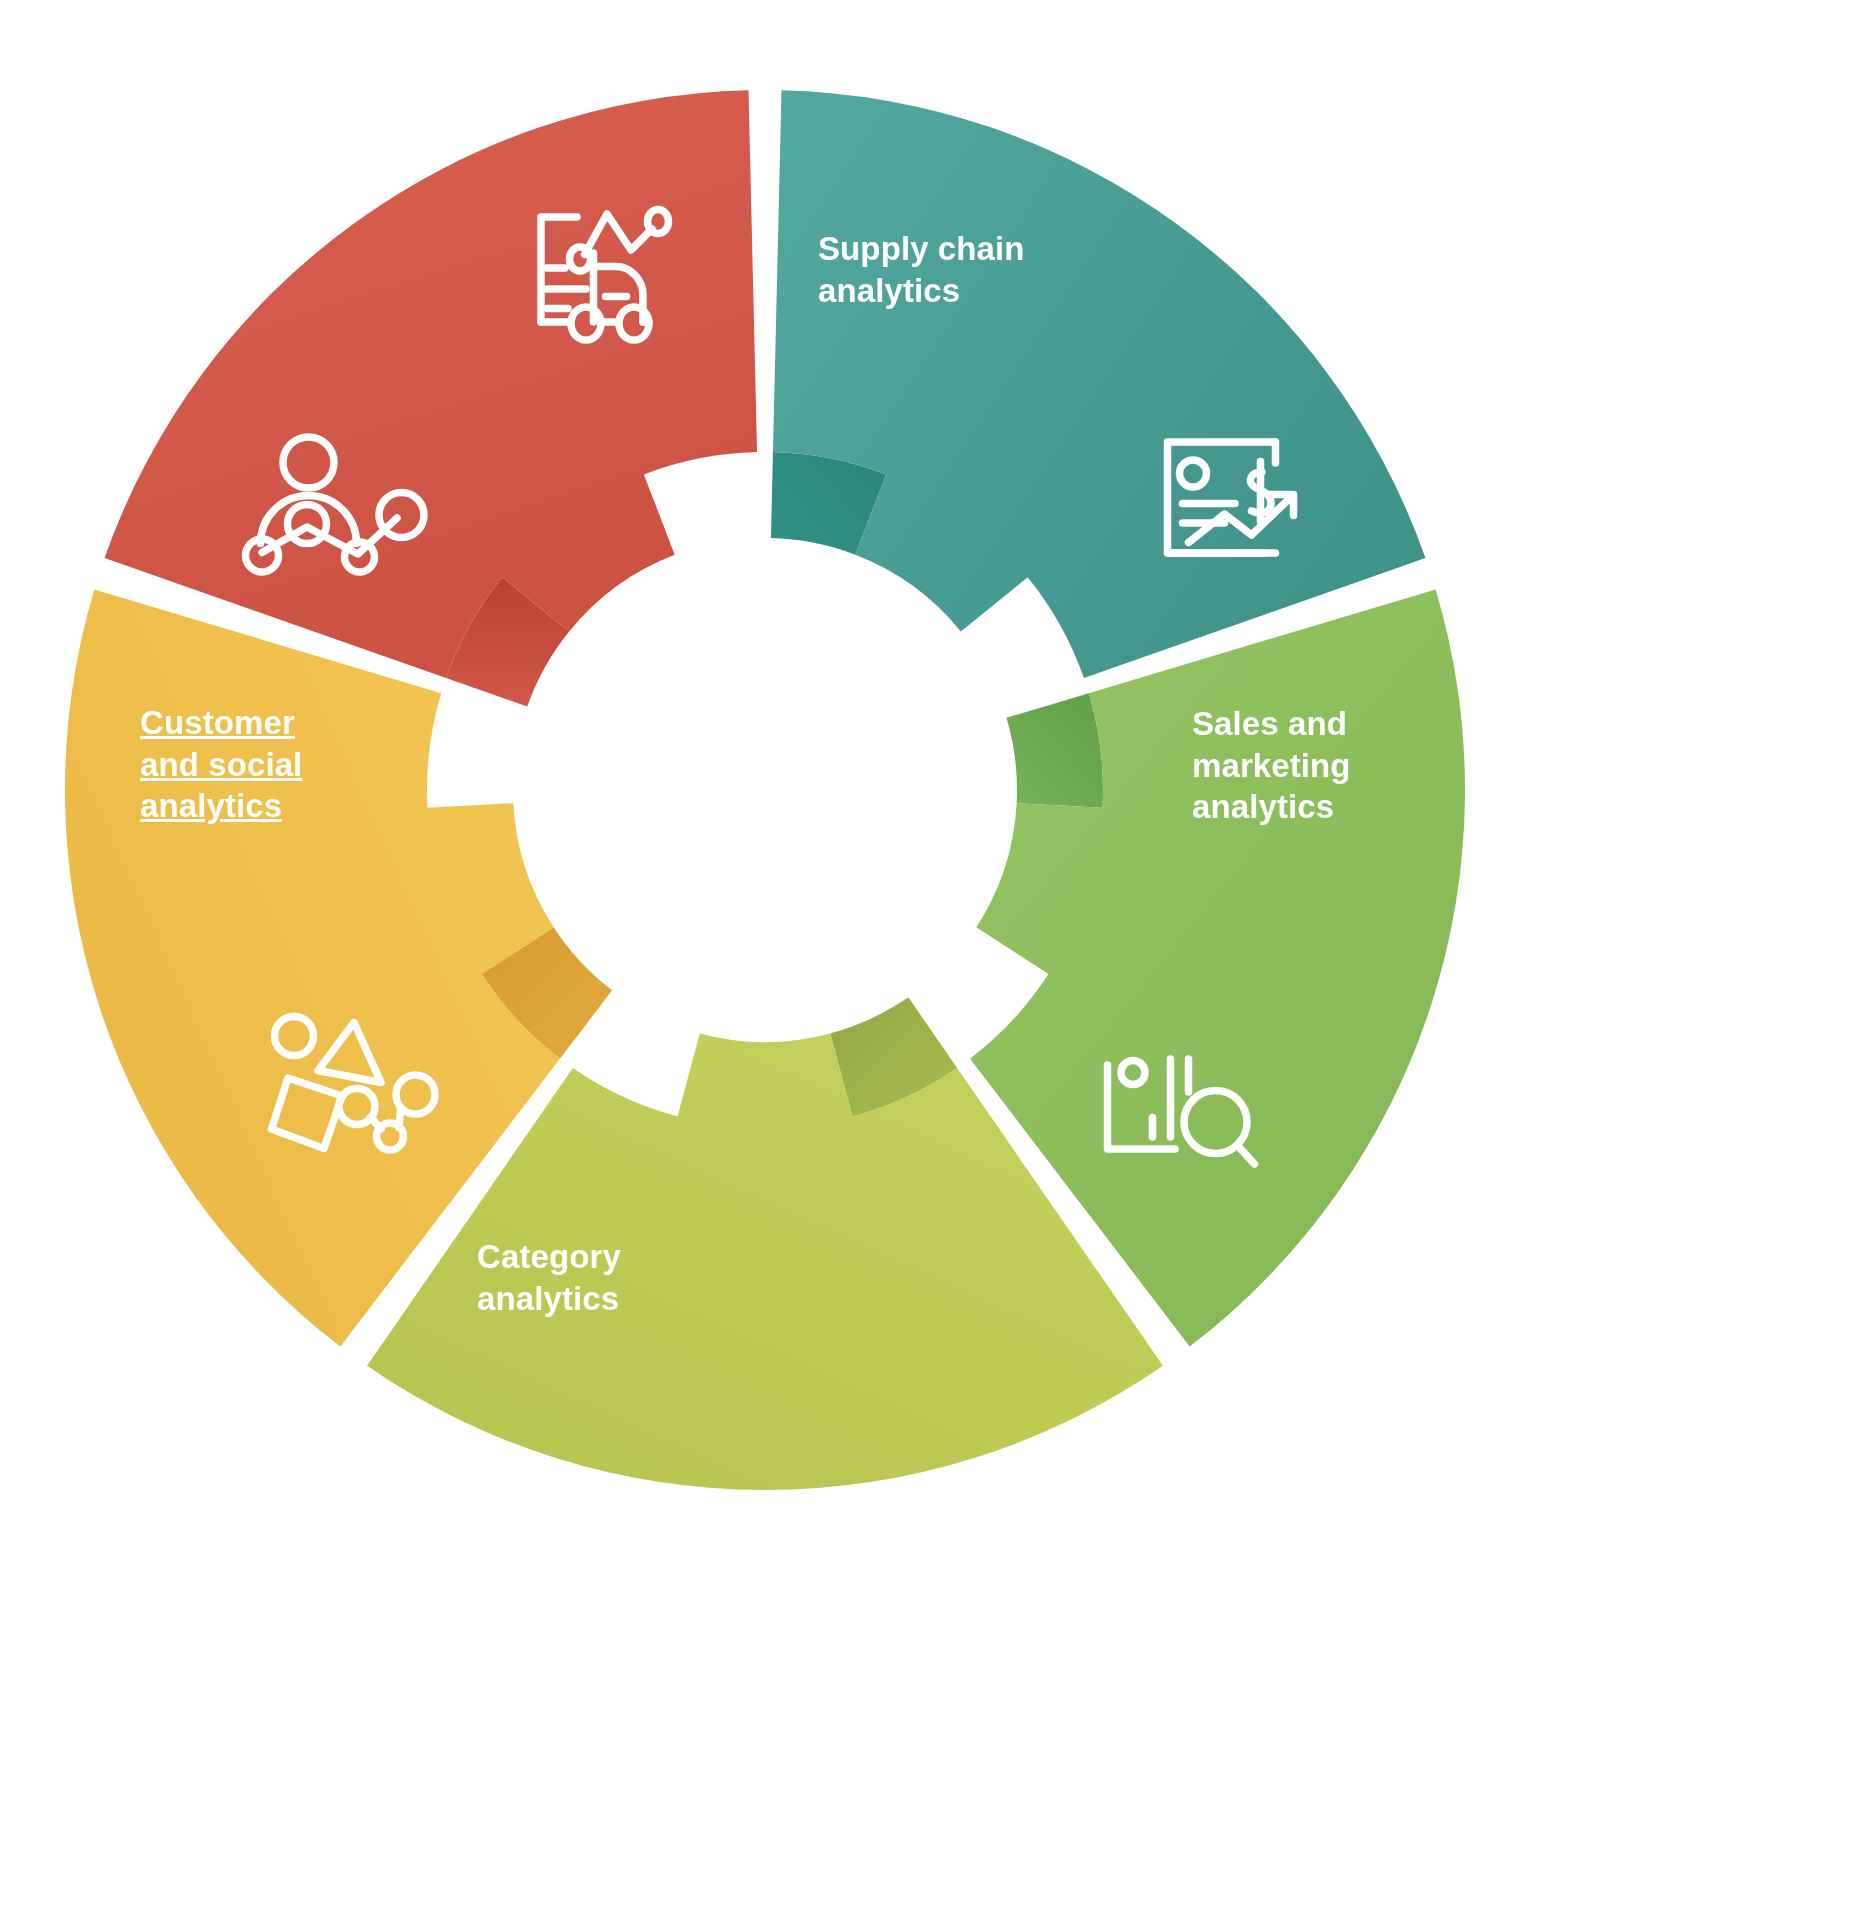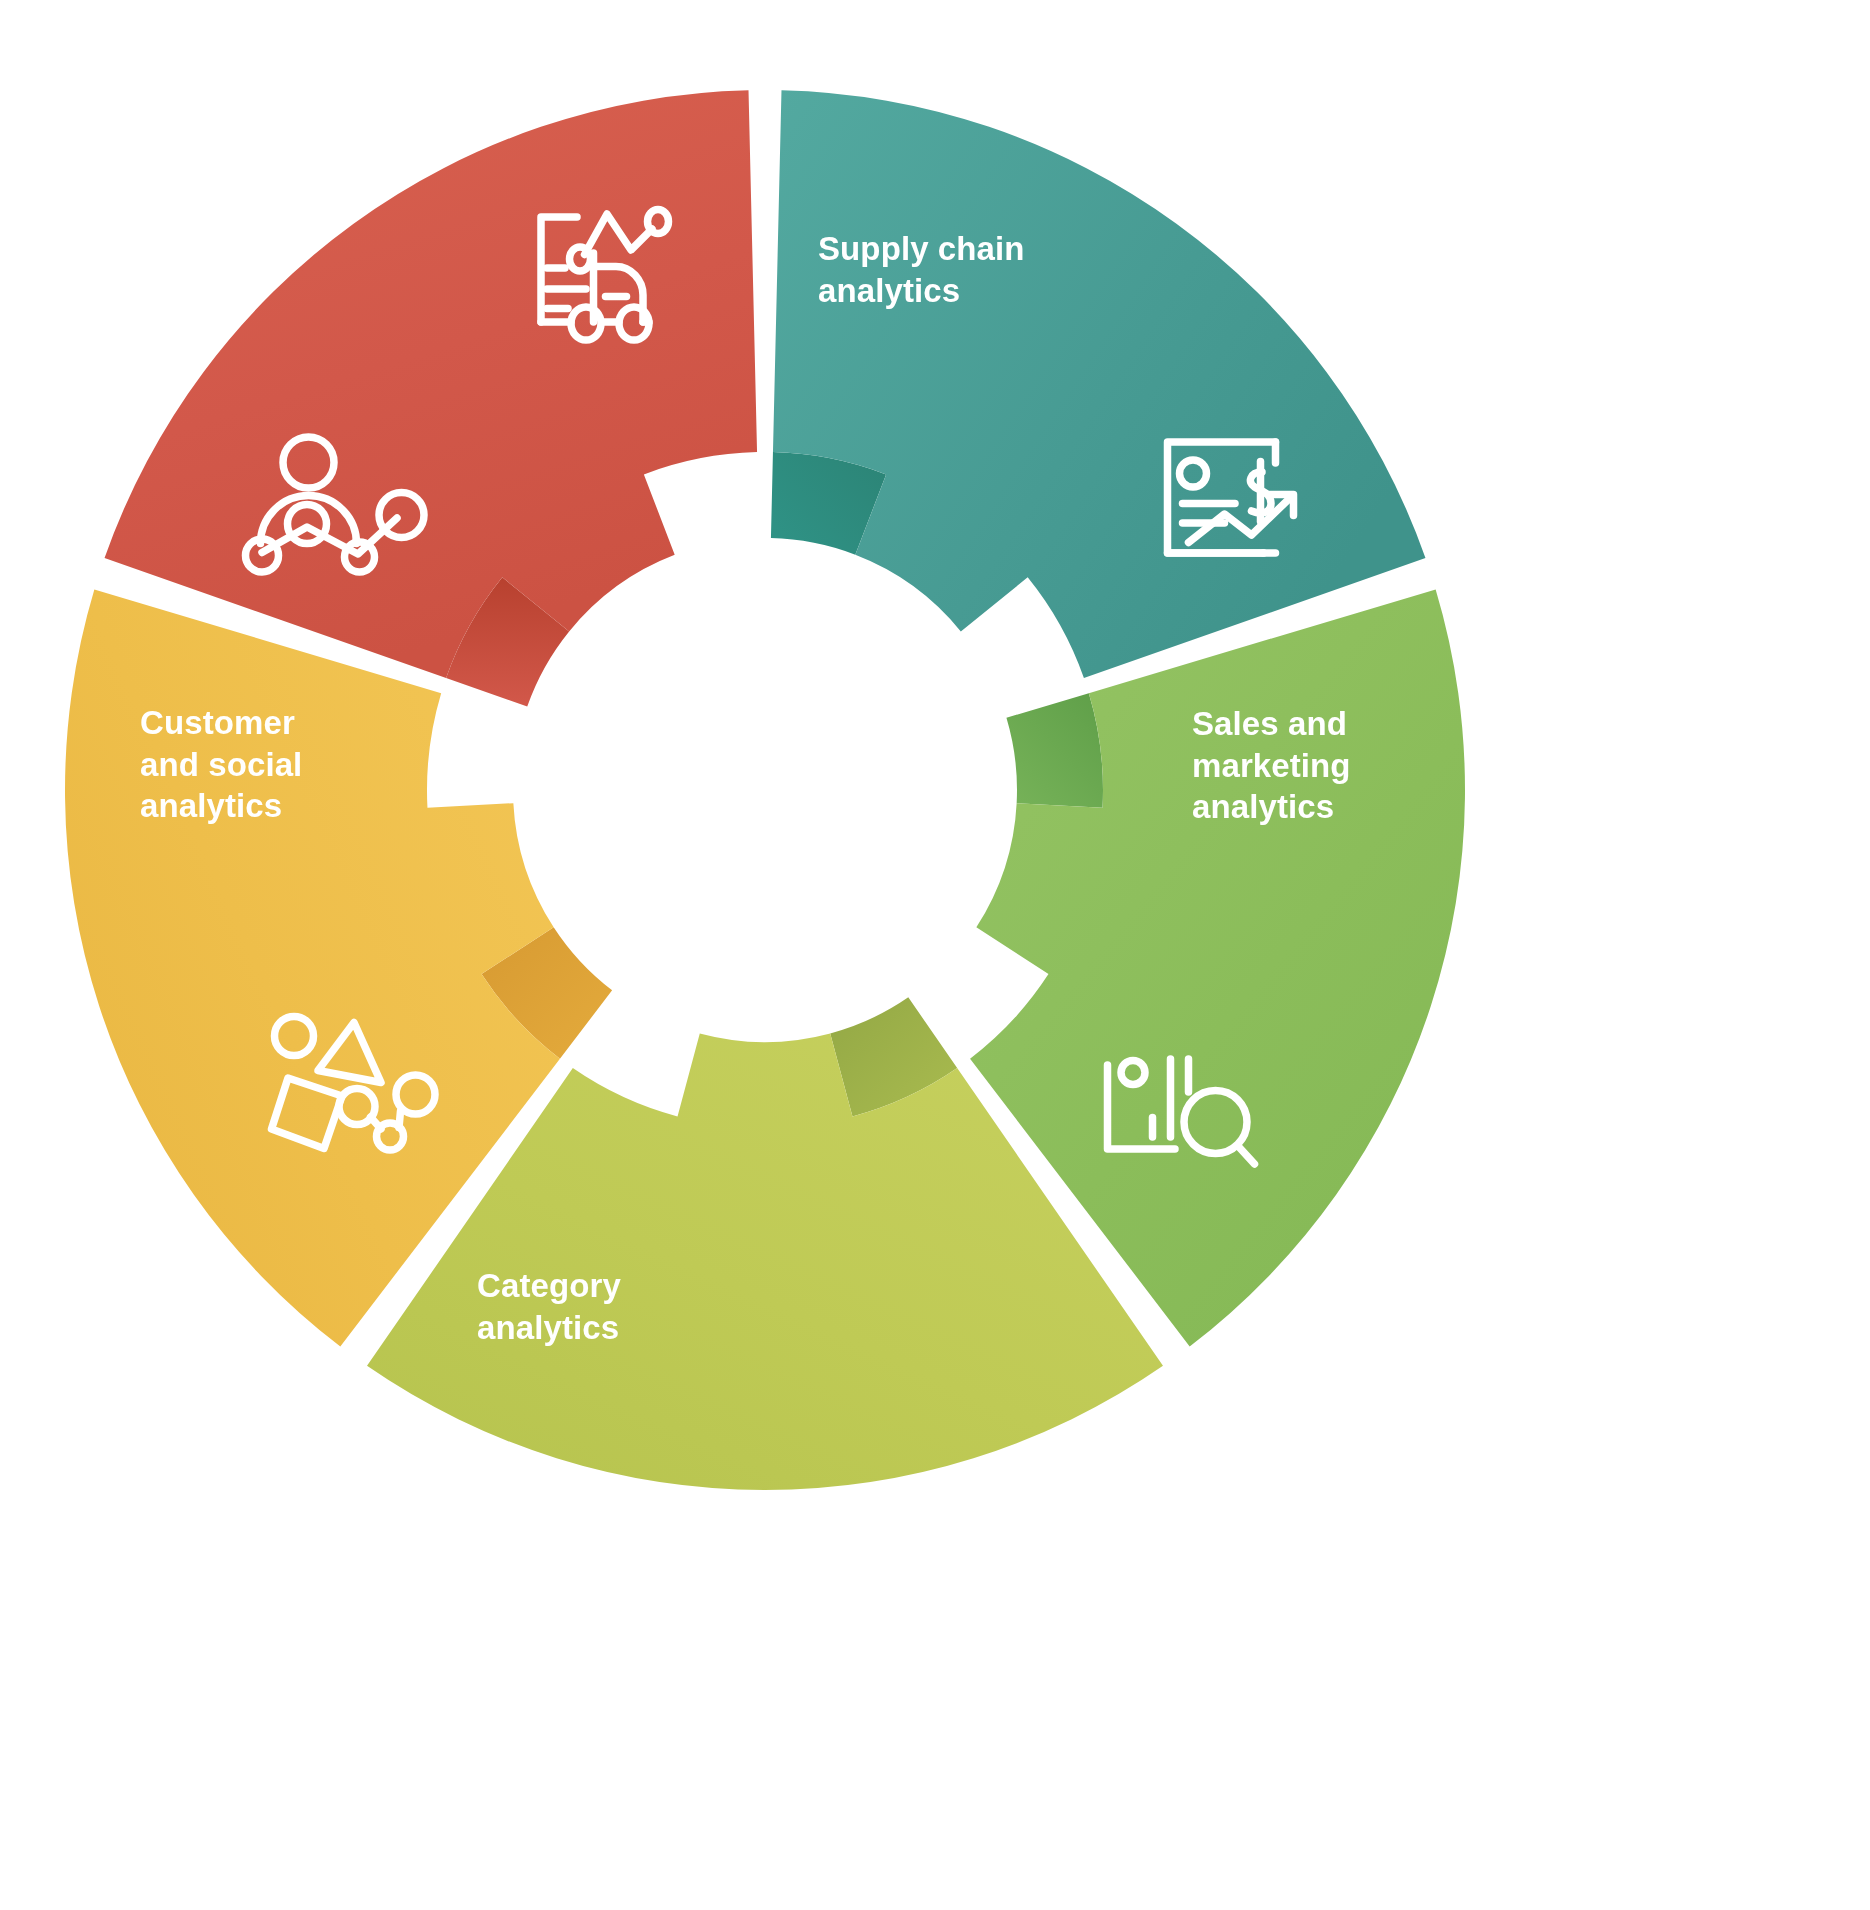--- a/index.html
+++ b/index.html
@@ -202,20 +202,20 @@
   </div>
 
   <div class="seg-label" id="lbl-supply" style="left: 818px; top: 228px;">Supply chain
 analytics</div>
 
   <div class="seg-label" id="lbl-sales" style="left: 1192px; top: 703px;">Sales and
 marketing
 analytics</div>
 
 
-  <div class="seg-label" id="lbl-category" style="left: 477px; top: 1265px;">Category
-analytics</div>
-
-  <div class="seg-label" id="lbl-customer" style="left: 140px; top: 702px;">Customer
+  <div class="seg-label" id="lbl-category" style="left: 477px; top: 1236px;">Category
+analytics</div>
+
+  <div class="seg-label" id="lbl-customer" style="left: 140px; top: 702px; text-decoration: underline;">Customer
 and social
 analytics</div>
 
 </div>
 
 </body></html>

